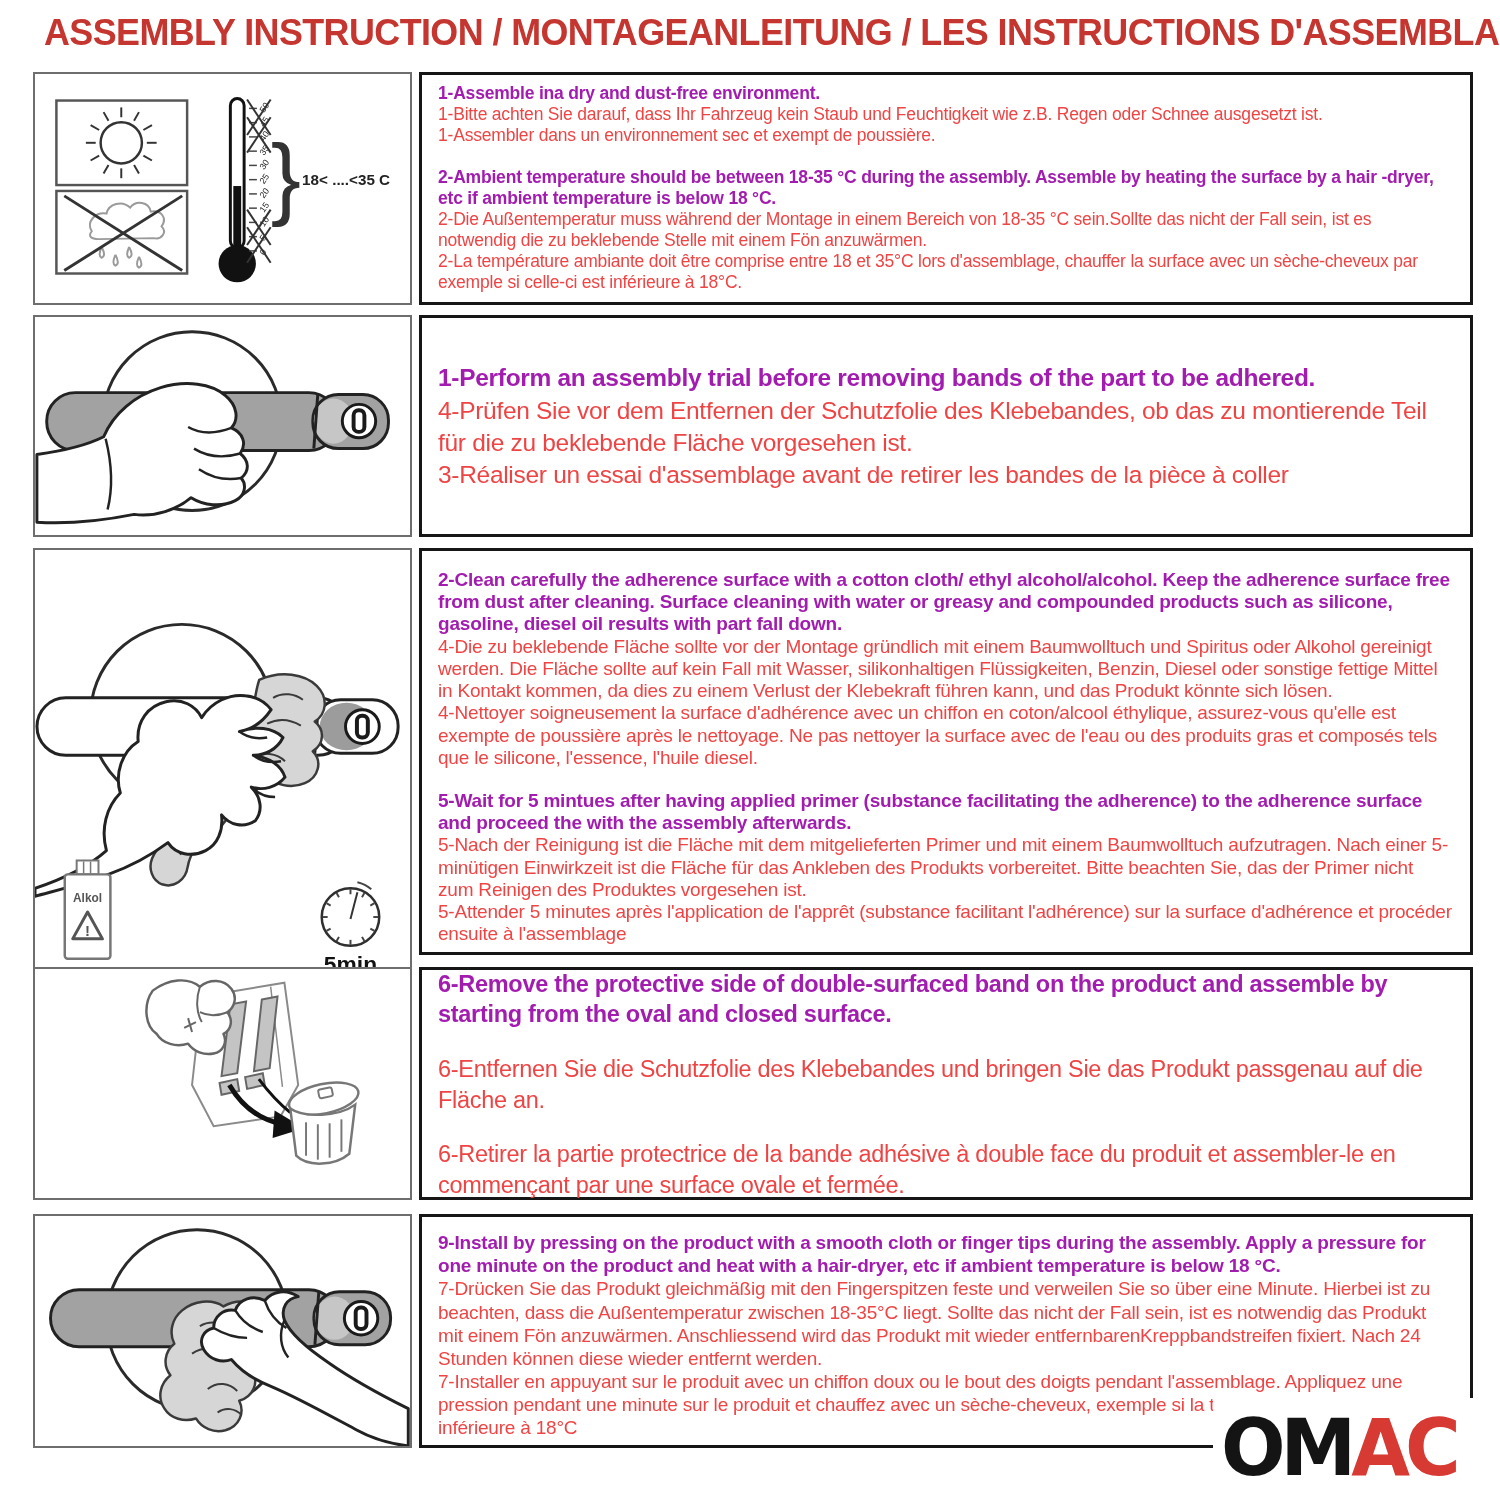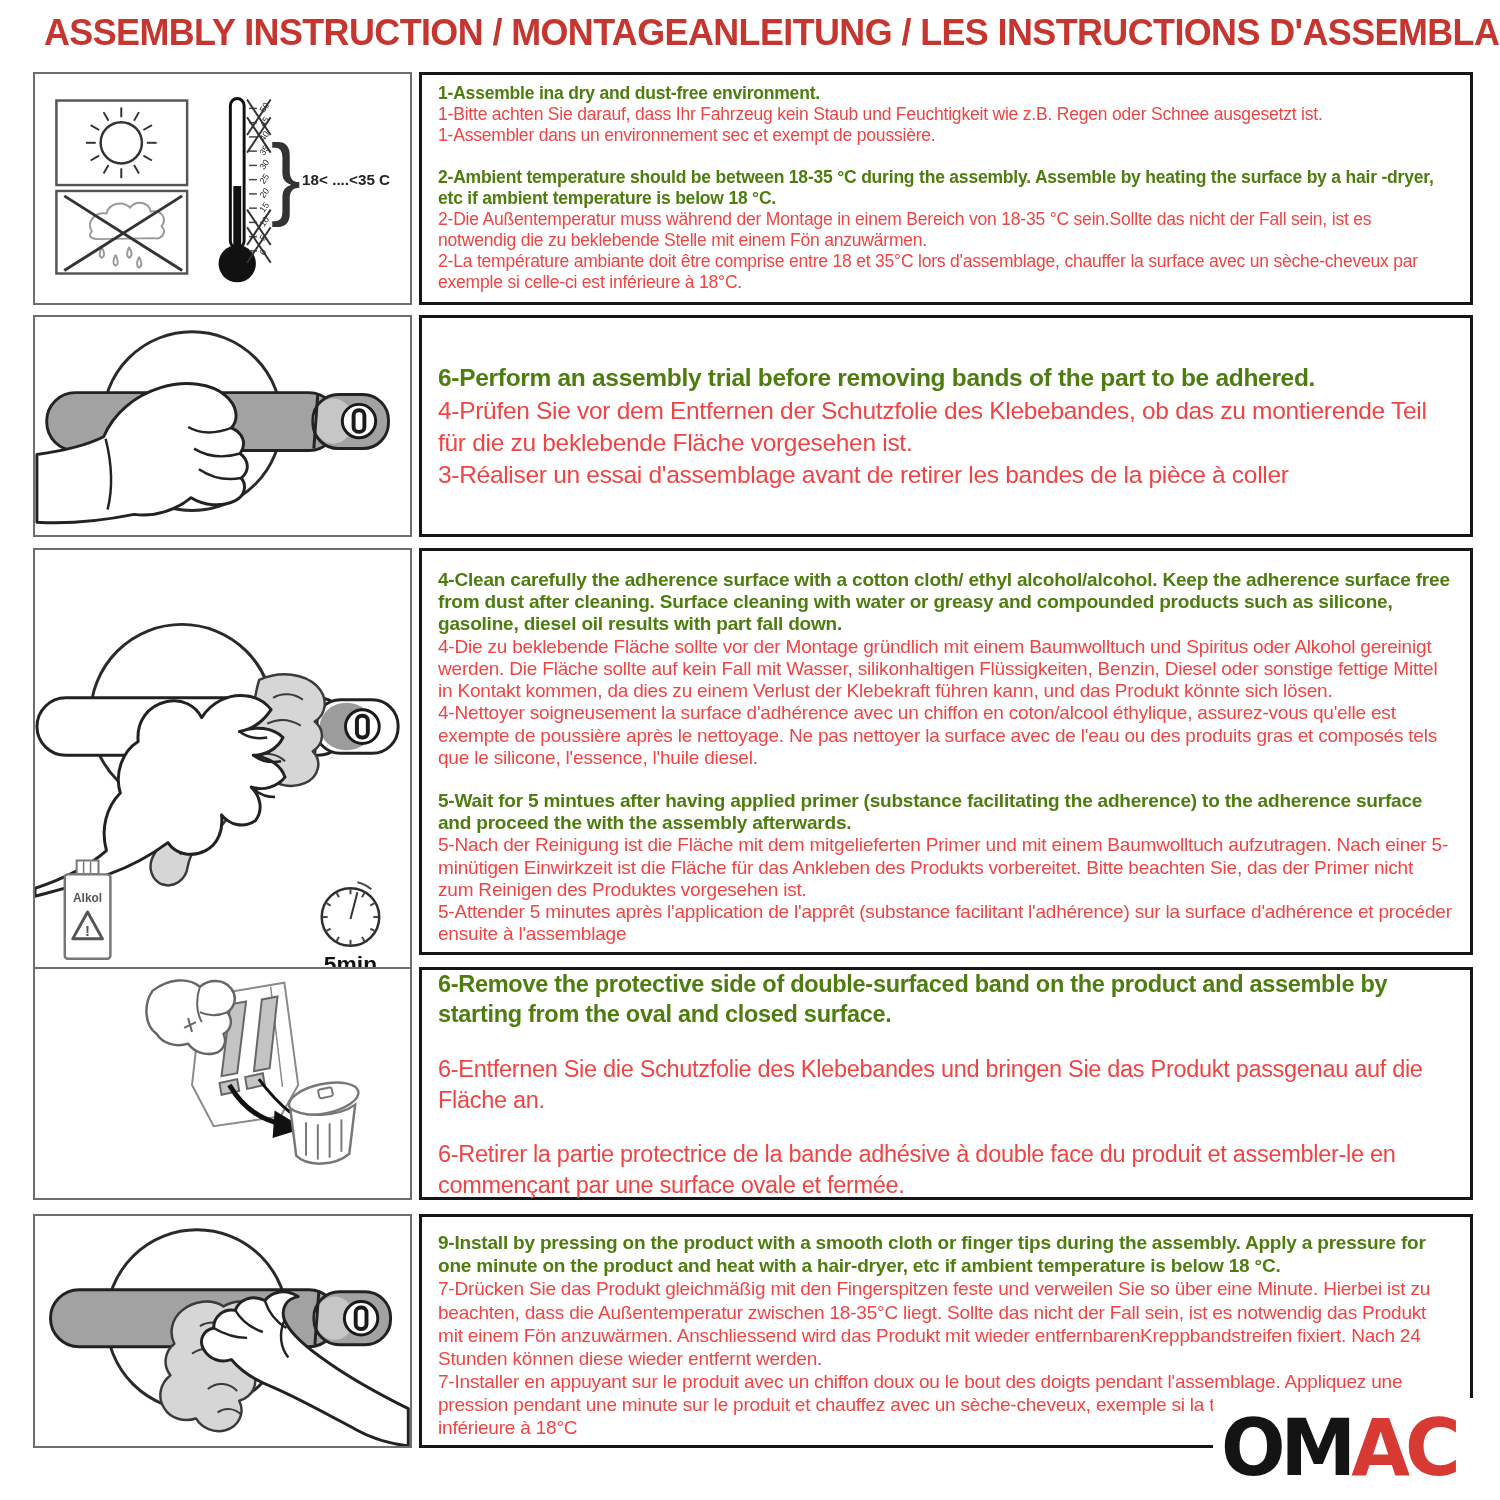--- a/index.html
+++ b/index.html
@@ -11,21 +11,21 @@
   .box{position:absolute;background:#fff;box-sizing:border-box;}
   .ill{left:33px;width:379px;border:2px solid #6e6e6e;}
   .ill svg{display:block;width:100%;height:100%;}
   .txt{left:419px;width:1054px;border:3px solid #161616;padding:8px 18px 6px 16px;}
   .txt.small{font-size:17.5px;line-height:1.2;letter-spacing:-0.2px;}
   .txt.med  {font-size:23.5px;line-height:1.3;letter-spacing:-0.3px;display:flex;flex-direction:column;justify-content:center;gap:24px;}
   .txt.big  {font-size:24.5px;line-height:1.32;letter-spacing:-0.3px;display:flex;flex-direction:column;justify-content:center;}
   .txt.r3{font-size:19px;line-height:1.17;letter-spacing:-0.2px;padding-top:18px;}
   .txt.r5{font-size:19px;line-height:1.22;letter-spacing:-0.2px;padding-top:14px;}
   .para{color:#ef4444;}
-  .para.b{font-weight:700;color:#4d7c0f;}
+  .para.b{font-weight:700;color:#a21caf;}
   .spacer{height:21px;}
   .logo{position:absolute;left:1213px;top:1398px;width:287px;height:100px;background:#fff;
         z-index:5;display:flex;align-items:center;padding-left:8px;}
   .logo span{font-family:"DejaVu Sans", sans-serif;font-weight:900;font-size:76px;
         letter-spacing:-5px;line-height:1;transform:scaleY(1.04);display:inline-block;}
   .logo .blk{color:#141414;}
   .logo .red{color:#d63a32;}
   svg text{font-family:"Liberation Sans", sans-serif;}
 </style>
 </head>
@@ -141,21 +141,21 @@
       <g fill="none" stroke="#222" stroke-width="2.5">
         <path d="M198,113 C182,119 166,119 154,112"></path>
         <path d="M207,139 C190,144 173,142 160,134"></path>
         <path d="M208,164 C192,167 177,163 165,155"></path>
         <path d="M70,124 C76,148 78,172 72,196"></path>
       </g>
     </g>
   </svg>
 </div>
 <div class="box txt big" style="top:315px;height:222px;">
-    <div class="para b">6-Perform an assembly trial before removing bands of the part to be adhered.</div>
+    <div class="para b">1-Perform an assembly trial before removing bands of the part to be adhered.</div>
     <div class="para">4-Prüfen Sie vor dem Entfernen der Schutzfolie des Klebebandes, ob das zu montierende Teil für die zu beklebende Fläche vorgesehen ist.</div>
     <div class="para">3-Réaliser un essai d'assemblage avant de retirer les bandes de la pièce à coller</div>
   </div>
 
 <div class="box ill" style="top:548px;height:497px;">
   <svg viewBox="0 0 378 407">
     <circle cx="148" cy="122" r="92" fill="#fff" stroke="#2a2a2a" stroke-width="3"></circle>
     <rect x="2" y="104" width="312" height="58" rx="29" fill="#fff" stroke="#222" stroke-width="3"></rect>
     <rect x="282" y="106" width="84" height="54" rx="26" fill="#fff" stroke="#222" stroke-width="3"></rect>
     <ellipse cx="314" cy="133" rx="27" ry="24" fill="#9c9c9c"></ellipse>
@@ -209,21 +209,21 @@
         <line x1="-24.2" y1="-14" x2="-20" y2="-11.6"></line>
           <line x1="-14" y1="-24.2" x2="-11.6" y2="-20"></line>
       </g>
       <line x1="0" y1="2" x2="7" y2="-25" stroke="#333" stroke-width="2"></line>
       <path d="M7,-35 A36,36 0 0 1 21,-28" fill="none" stroke="#444" stroke-width="2"></path>
       <text x="0" y="55" font-size="23" font-weight="600" fill="#111" text-anchor="middle">5min</text>
     </g>
   </svg>
 </div>
 <div class="box txt small r3" style="top:548px;height:407px;">
-    <div class="para b">4-Clean carefully the adherence surface with a cotton cloth/ ethyl alcohol/alcohol. Keep the adherence surface free from dust after cleaning. Surface cleaning with water or greasy and compounded products such as silicone, gasoline, diesel oil results with part fall down.</div>
+    <div class="para b">2-Clean carefully the adherence surface with a cotton cloth/ ethyl alcohol/alcohol. Keep the adherence surface free from dust after cleaning. Surface cleaning with water or greasy and compounded products such as silicone, gasoline, diesel oil results with part fall down.</div>
     <div class="para">4-Die zu beklebende Fläche sollte vor der Montage gründlich mit einem Baumwolltuch und Spiritus oder Alkohol gereinigt werden. Die Fläche sollte auf kein Fall mit Wasser, silikonhaltigen Flüssigkeiten, Benzin, Diesel oder sonstige fettige Mittel in Kontakt kommen, da dies zu einem Verlust der Klebekraft führen kann, und das Produkt könnte sich lösen.</div>
     <div class="para">4-Nettoyer soigneusement la surface d'adhérence avec un chiffon en coton/alcool éthylique, assurez-vous qu'elle est exempte de poussière après le nettoyage. Ne pas nettoyer la surface avec de l'eau ou des produits gras et composés tels que le silicone, l'essence, l'huile diesel.</div>
     <div class="spacer"></div>
     <div class="para b">5-Wait for 5 mintues after having applied primer (substance facilitating the adherence) to the adherence surface and proceed the with the assembly afterwards.</div>
     <div class="para">5-Nach der Reinigung ist die Fläche mit dem mitgelieferten Primer und mit einem Baumwolltuch aufzutragen. Nach einer 5-minütigen Einwirkzeit ist die Fläche für das Ankleben des Produkts vorbereitet. Bitte beachten Sie, das der Primer nicht zum Reinigen des Produktes vorgesehen ist.</div>
     <div class="para">5-Attender 5 minutes après l'application de l'apprêt (substance facilitant l'adhérence) sur la surface d'adhérence et procéder ensuite à l'assemblage</div>
   </div>
 
 <div class="box ill" style="top:967px;height:233px;">
   <svg viewBox="0 0 378 233">

